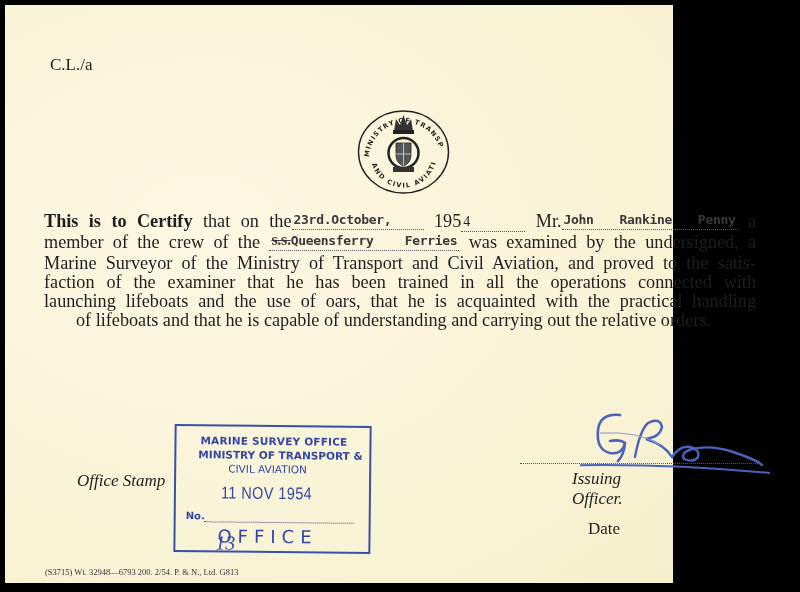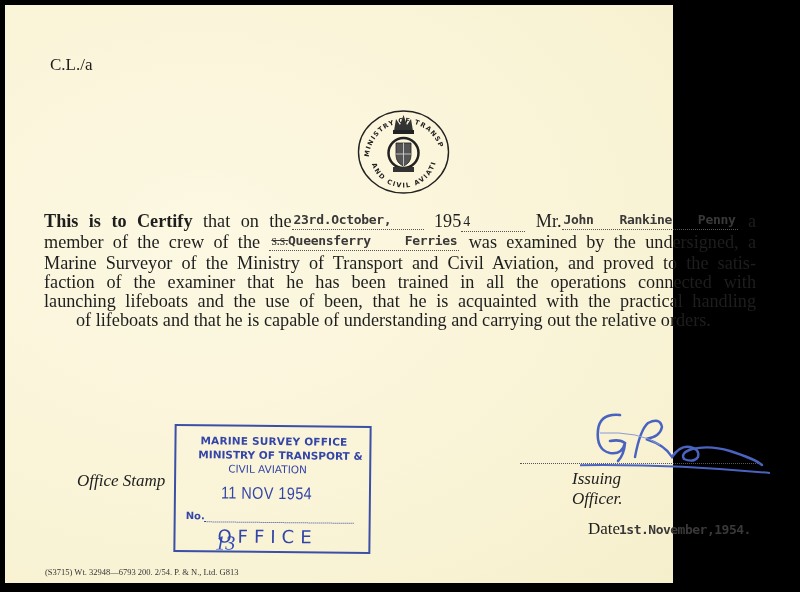--- a/index.html
+++ b/index.html
@@ -19,21 +19,21 @@
   }
   .line { display:block; white-space:nowrap; text-align-last:justify; }
   .line.last { text-align-last:left;margin-left:32px; }
   .bold { font-weight:bold; }
   .fill {
     font-family: "DejaVu Sans Mono", "Liberation Mono", monospace;
     font-size:13px; font-weight:bold; color:#3a3838;
     border-bottom:1.5px dotted #555; display:inline-block; vertical-align:baseline;
     padding:0 2px; position:relative; top:-3px; letter-spacing:-0.3px;
   }
-  .strike { text-decoration:line-through; font-size:14px; font-family:"Liberation Serif", serif; font-weight:normal;margin-top:12px; }
+  .strike { text-decoration:line-through; font-size:16px; font-family:"Liberation Serif", serif; font-weight:bold;margin-top:12px; }
   .office-stamp-label { position:absolute; left:72px; top:466px; font-size:17px; font-style:italic; }
   .stamp {
     position:absolute; left:169px; top:420px; width:193px; height:124px;
     border:2.5px solid #3a4fa6; transform:rotate(0.6deg);
     color:#3445a8; font-family:"DejaVu Sans", "Liberation Sans", sans-serif;
   }
   .stamp .l1 { position:absolute; left:24px; top:8px; font-size:10.5px; font-weight:bold; letter-spacing:0.2px; white-space:nowrap; }
   .stamp .l2 { position:absolute; left:22px; top:22px; font-size:10.5px; font-weight:bold; white-space:nowrap; }
   .stamp .l3 { position:absolute; left:52px; top:36px; font-size:10.5px; white-space:nowrap; }
   .stamp .date { position:absolute; left:45px; top:57px; font-size:17px; font-family:"Liberation Sans", sans-serif; letter-spacing:0.5px; white-space:nowrap; transform:scaleX(0.85); transform-origin:left; }
@@ -80,21 +80,21 @@
     <line x1="47.5" y1="34" x2="47.5" y2="57" stroke="#ddd" stroke-width="0.8"></line>
     <line x1="40" y1="45" x2="55" y2="45" stroke="#ddd" stroke-width="0.8"></line>
     <rect x="37" y="58" width="21" height="5" fill="#333"></rect>
   </svg>
 
   <div class="body-text">
     <span class="line"><span class="bold">This is to Certify</span><span> that on the</span><span class="fill" style="width:128px">23rd.October,</span><span> 195</span><span class="fill" style="width:60px;top:-1px;font-size:14px;font-family:'Liberation Serif',serif;font-weight:normal;color:#222">4</span><span>  Mr.</span><span class="fill" style="width:172px">John Rankine Penny</span><span> a</span></span>
     <span class="line"><span>member of the crew of the </span><span class="fill" style="width:186px"><span class="strike">s.s.</span><span>Queensferry Ferries</span></span><span> was examined by the undersigned, a</span></span>
     <span class="line">Marine Surveyor of the Ministry of Transport and Civil Aviation, and proved to the satis-</span>
     <span class="line">faction of the examiner that he has been trained in all the operations connected with</span>
-    <span class="line">launching lifeboats and the use of been, that he is acquainted with the practical handling</span>
+    <span class="line">launching lifeboats and the use of oars, that he is acquainted with the practical handling</span>
     <span class="line last">of lifeboats and that he is capable of understanding and carrying out the relative orders.</span>
   </div>
 
   <div class="office-stamp-label">Office Stamp</div>
 
   <div class="stamp">
     <div class="l1">MARINE  SURVEY  OFFICE</div>
     <div class="l2">MINISTRY OF TRANSPORT &amp;</div>
     <div class="l3">CIVIL  AVIATION</div>
     <div class="date">11 NOV 1954</div>
@@ -107,16 +107,15 @@
   <svg class="signature" viewBox="0 0 200 70">
     <path d="M40 10 Q20 8 18 25 Q16 45 30 48 Q42 50 45 38 Q40 34 30 36 M45 38 Q44 50 38 56" fill="none" stroke="#4a63c0" stroke-width="2.6" stroke-linecap="round"></path>
     <path d="M55 52 Q60 25 68 18 Q80 12 82 22 Q80 32 66 34 Q85 40 92 52 Q100 40 110 42 Q120 44 118 52 Q114 58 104 54 Q100 48 112 44 Q130 40 150 46 Q175 54 182 60" fill="none" stroke="#4a63c0" stroke-width="2.4" stroke-linecap="round"></path>
     <path d="M20 28 Q60 26 80 40" fill="none" stroke="#8a9ad8" stroke-width="1"></path>
     <path d="M-55 62 Q60 56 190 68" fill="none" stroke="#4a63c0" stroke-width="2"></path>
   </svg>
   <div class="sig-line"></div>
   <div class="issuing">Issuing Officer.</div>
 
   <div class="date-label">Date</div>
-  <div class="date-val">1st.November,1954.</div>
 
   <div class="footer">(S3715) Wt. 32948—6793 200.  2/54. P. &amp; N., Ltd. G813</div>
 </div>
 
 </body></html>

